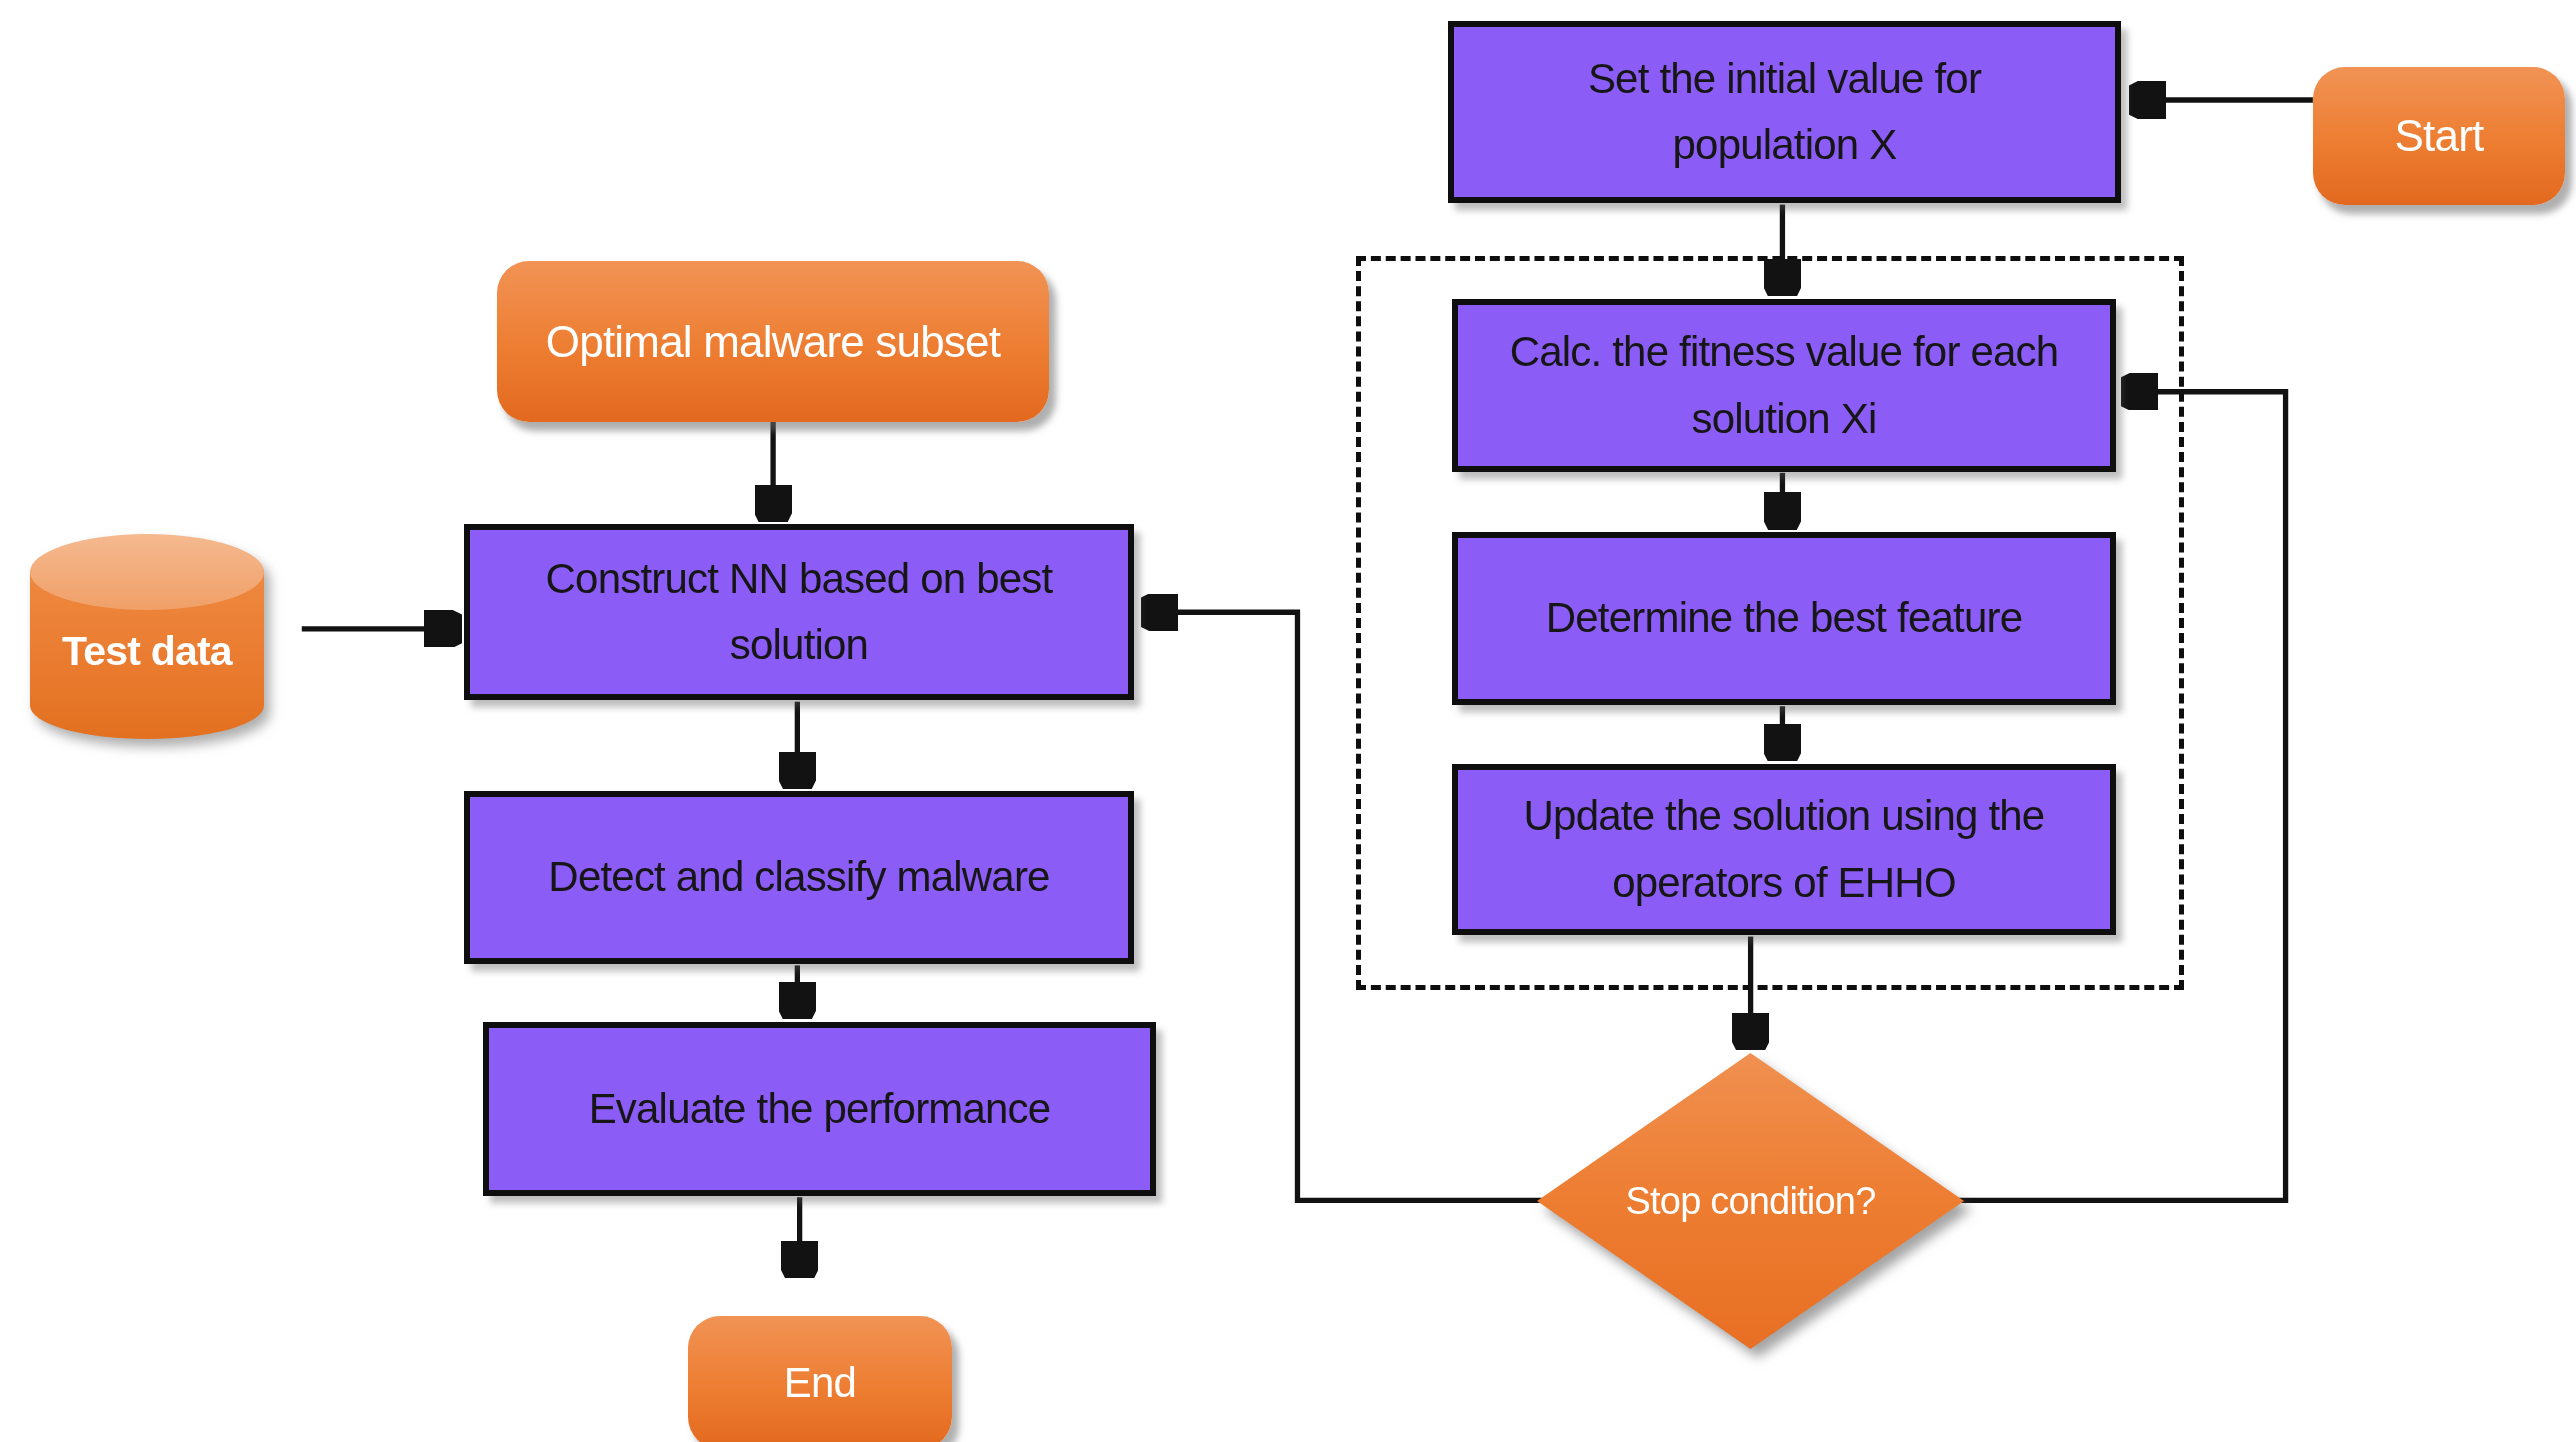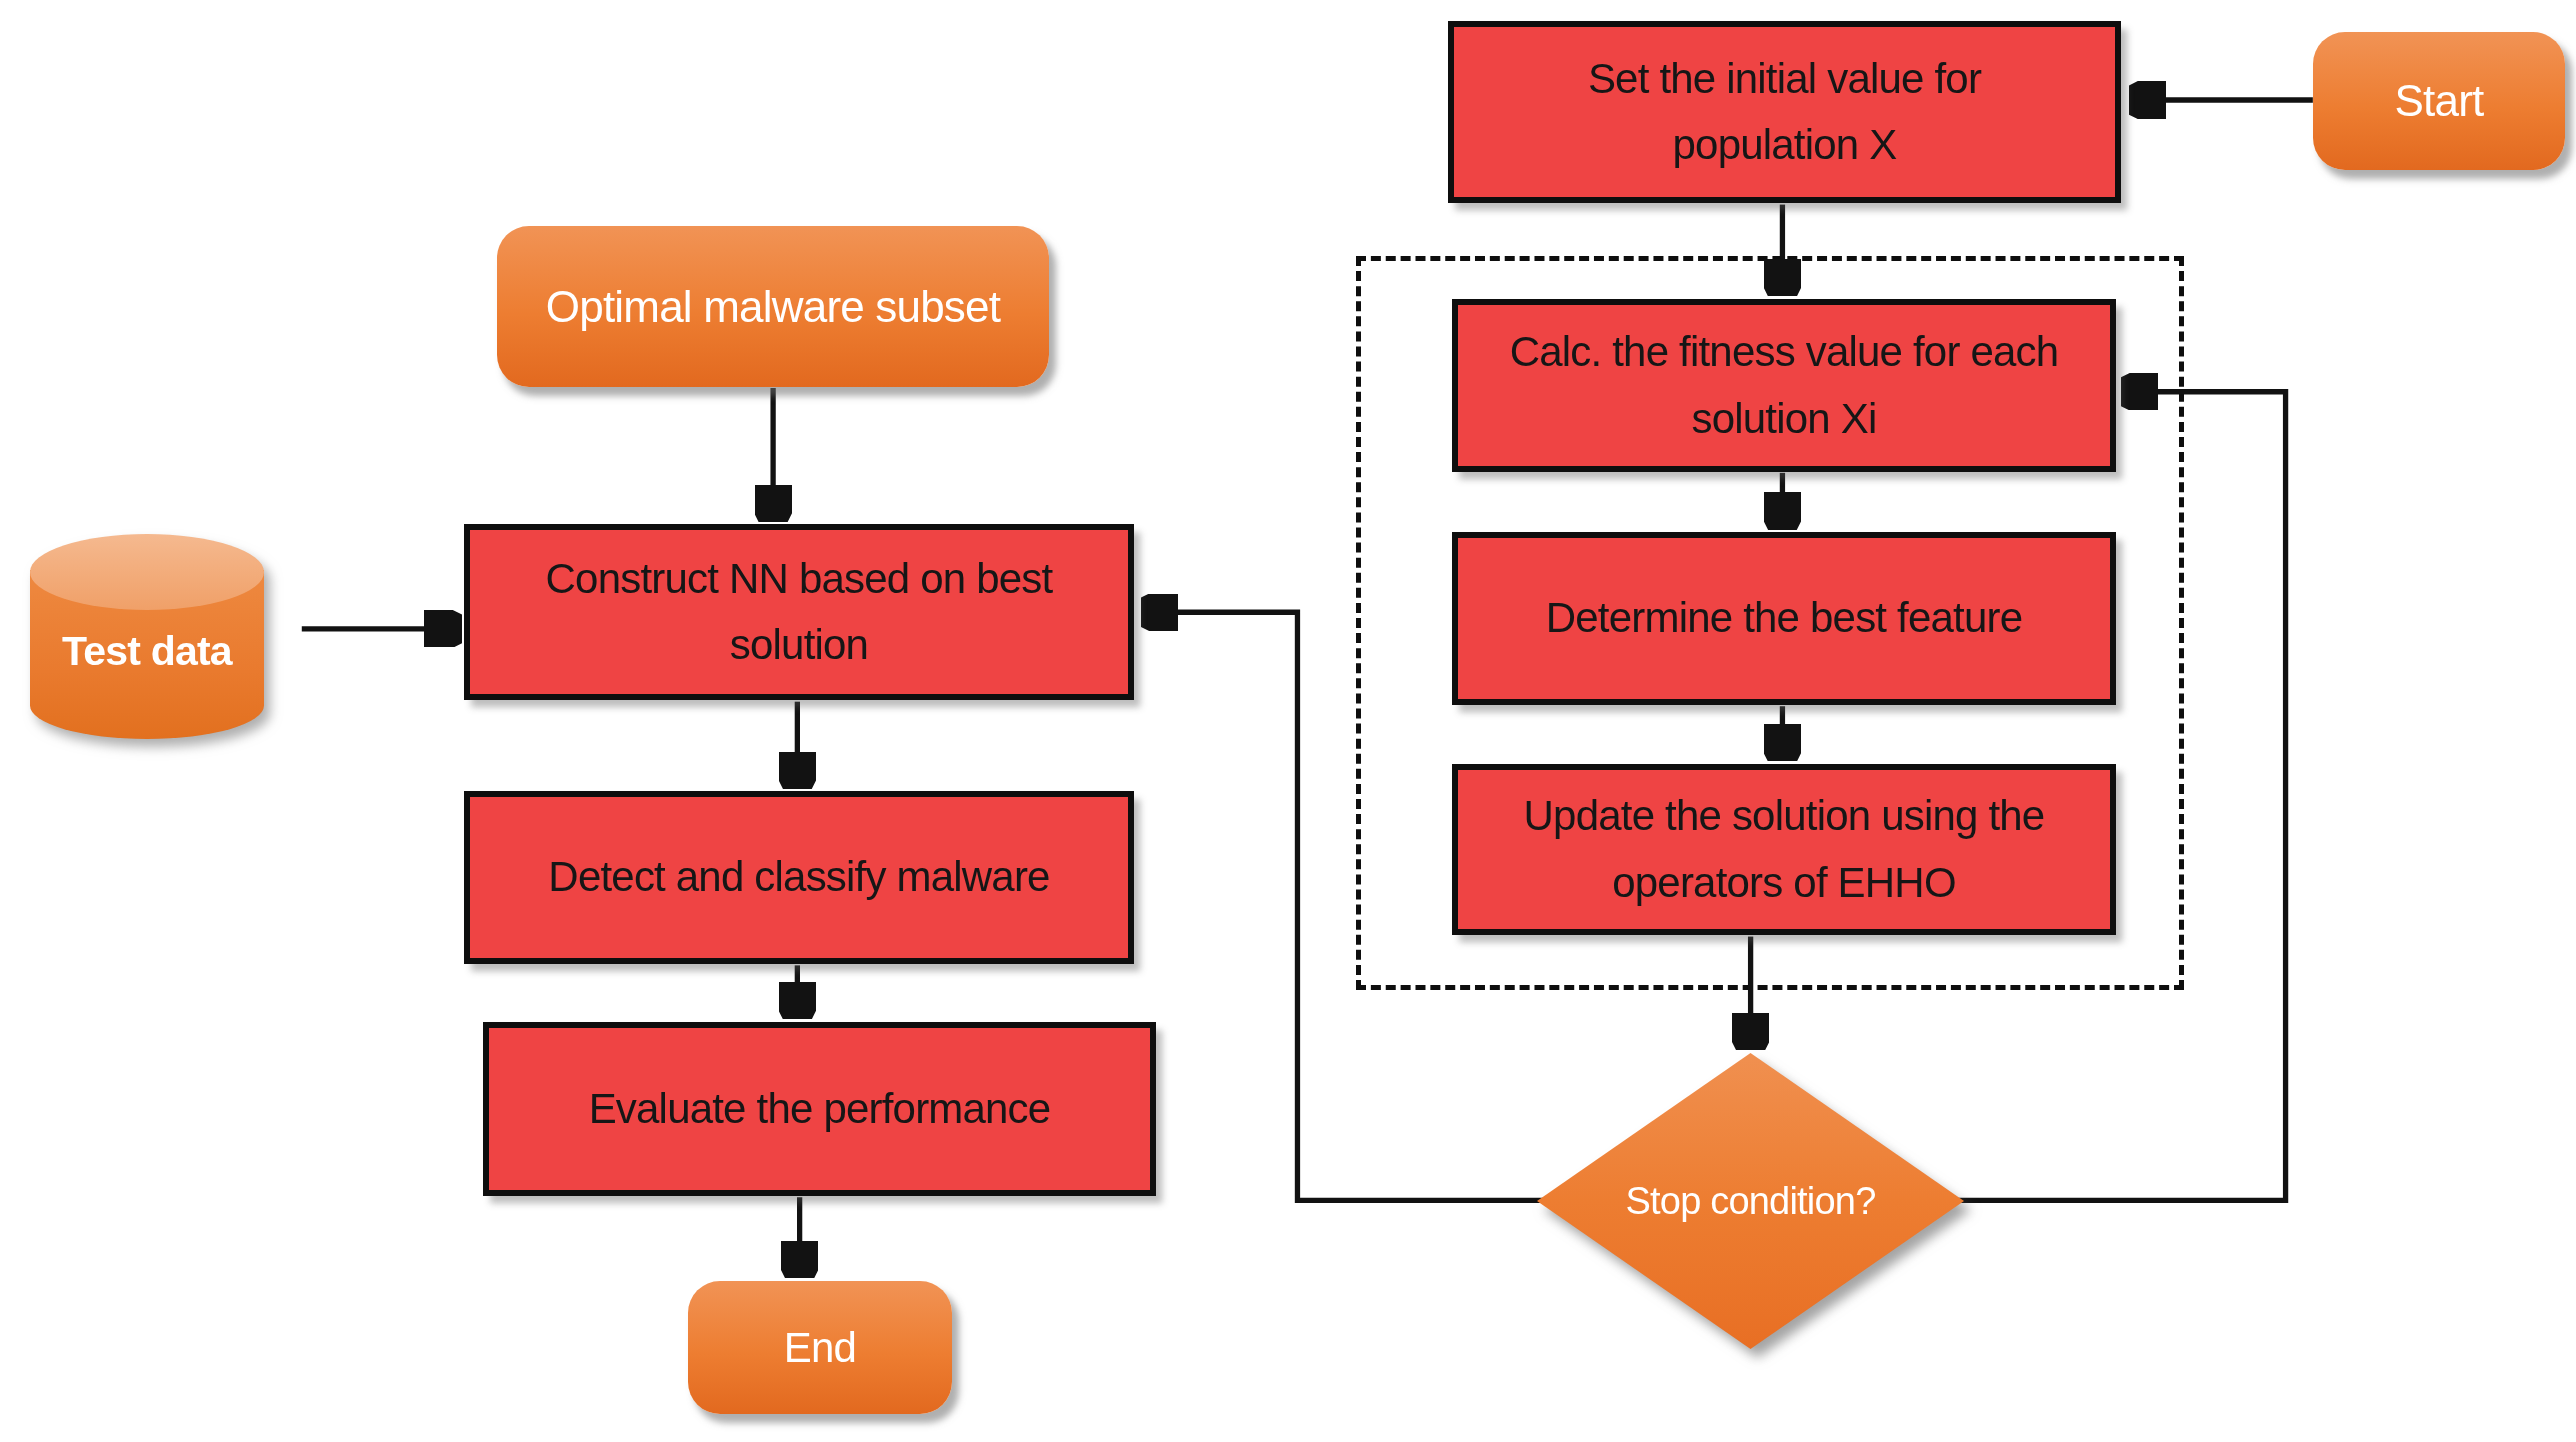--- a/index.html
+++ b/index.html
@@ -15,21 +15,21 @@
   #wires {
     position: absolute;
     left: 0; top: 0;
     width: 2576px; height: 1442px;
     z-index: 1;
   }
   #wires path { stroke: #121212; stroke-width: 7; fill: none; }
   
   .pbox {
     position: absolute;
-    background: #ef4444;
+    background: #8b5cf6;
     border: 6.8px solid #0e0e0e;
     box-shadow: 6.8px 7.6px 6.8px rgba(90,90,90,0.40);
     display: flex;
     align-items: center;
     justify-content: center;
     text-align: center;
     color: #161616;
     font-size: 42px;
     line-height: 1.58;
     letter-spacing: -0.8px;
@@ -44,20 +44,21 @@
     background: linear-gradient(180deg, #F19355 0%, #ED7D31 55%, #E2691F 100%);
     box-shadow: 6.8px 8.3px 7.6px rgba(110,110,110,0.55);
     display: flex;
     align-items: center;
     justify-content: center;
     text-align: center;
     color: #ffffff;
     font-size: 44px;
     letter-spacing: -0.8px;
     z-index: 2;
+    margin-top: 35px;
   }
   
   .dashed-frame {
     position: absolute;
     border: 5.3px dashed #0e0e0e;
     z-index: 0;
     box-sizing: border-box;
     background: transparent;
   }
   

